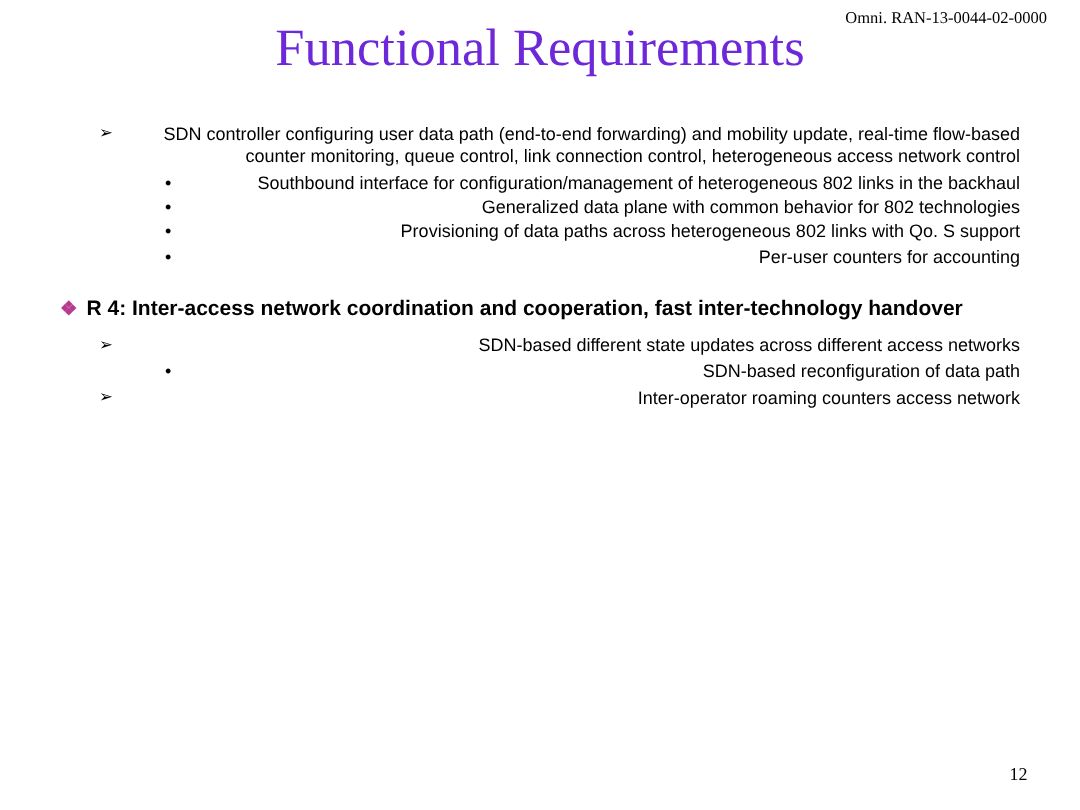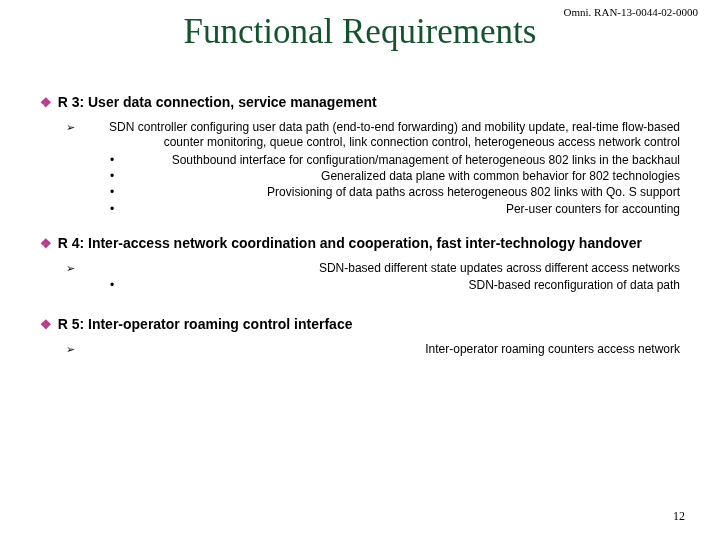--- a/index.html
+++ b/index.html
@@ -24,21 +24,21 @@
     right: 22px;
     font-size: 11px;
     font-weight: normal;
     font-family: "Times New Roman", Times, serif;
   }
   .title {
     text-align: center;
     font-family: "Times New Roman", Times, serif;
     font-weight: normal;
     font-size: 35px;
-    color: #14532d;
+    color: #6d28d9;
     margin: 0;
     padding-top: 12px;
     padding-bottom: 4px;
   }
   .content {
     padding: 24px 40px 0 40px;
     font-size: 12px;
     line-height: 1.28;
   }
   .r-heading {
@@ -93,46 +93,40 @@
 </style>
 </head>
 <body>
 
 <div class="slide">
   <div class="doc-id">Omni. RAN-13-0044-02-0000</div>
   <h1 class="title">Functional Requirements</h1>
 
   <div class="content">
 
-    <div class="r-heading">
-      <span class="diamond">❖</span><span>R 3: User data connection, service management</span>
-    </div>
     <div class="arrow-item">
       <span>SDN controller configuring user data path (end-to-end forwarding) and mobility update, real-time flow-based counter monitoring, queue control, link connection control, heterogeneous access network control</span>
       <div class="dot-list">
         <div class="dot-item">Southbound interface for configuration/management of heterogeneous 802 links in the backhaul</div>
         <div class="dot-item">Generalized data plane with common behavior for 802 technologies</div>
         <div class="dot-item">Provisioning of data paths across heterogeneous 802 links with Qo. S support</div>
         <div class="dot-item">Per-user counters for accounting</div>
       </div>
     </div>
 
     <div class="r-heading" style="margin-top:18px;">
       <span class="diamond">❖</span><span>R 4: Inter-access network coordination and cooperation, fast inter-technology handover</span>
     </div>
     <div class="arrow-item">
       <span>SDN-based different state updates across different access networks</span>
       <div class="dot-list">
         <div class="dot-item">SDN-based reconfiguration of data path</div>
       </div>
     </div>
 
-    <div class="r-heading" style="margin-top:22px;">
-      <span class="diamond">❖</span><span>R 5: Inter-operator roaming control interface</span>
-    </div>
     <div class="arrow-item">
       <span>Inter-operator roaming counters access network</span>
     </div>
 
   </div>
 
   <div class="page-num">12</div>
 </div>
 
 </body></html>

